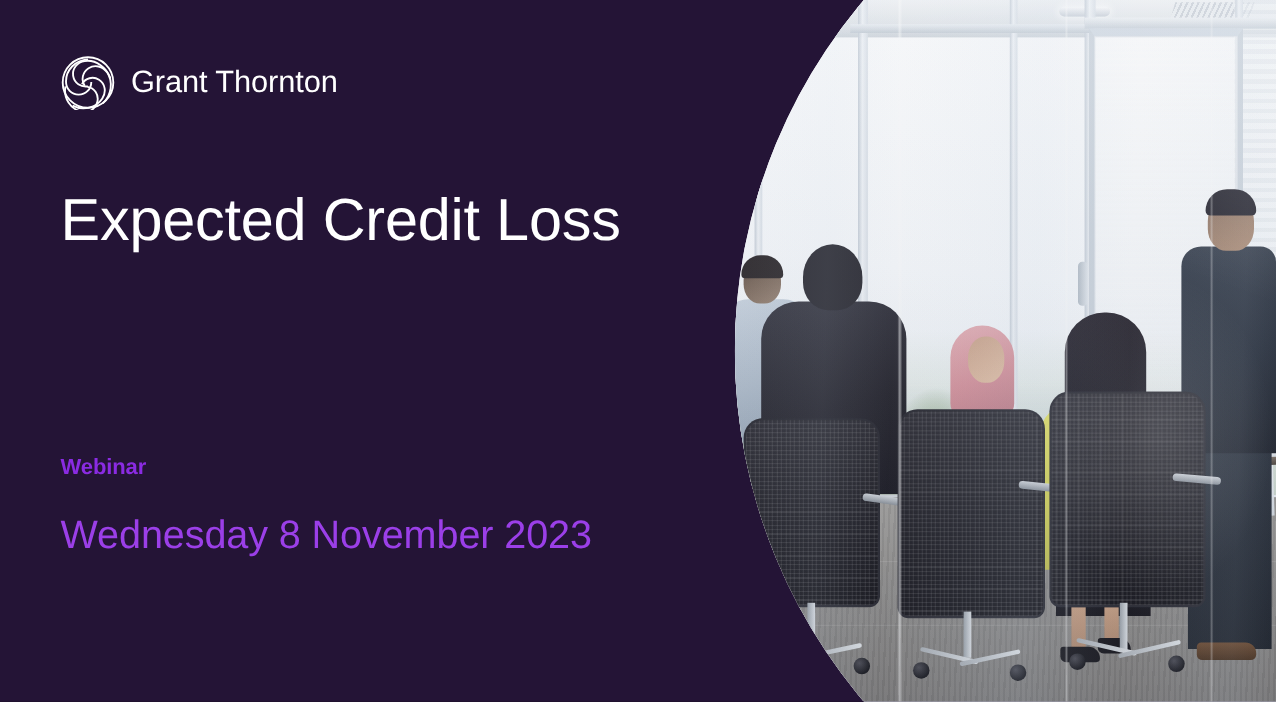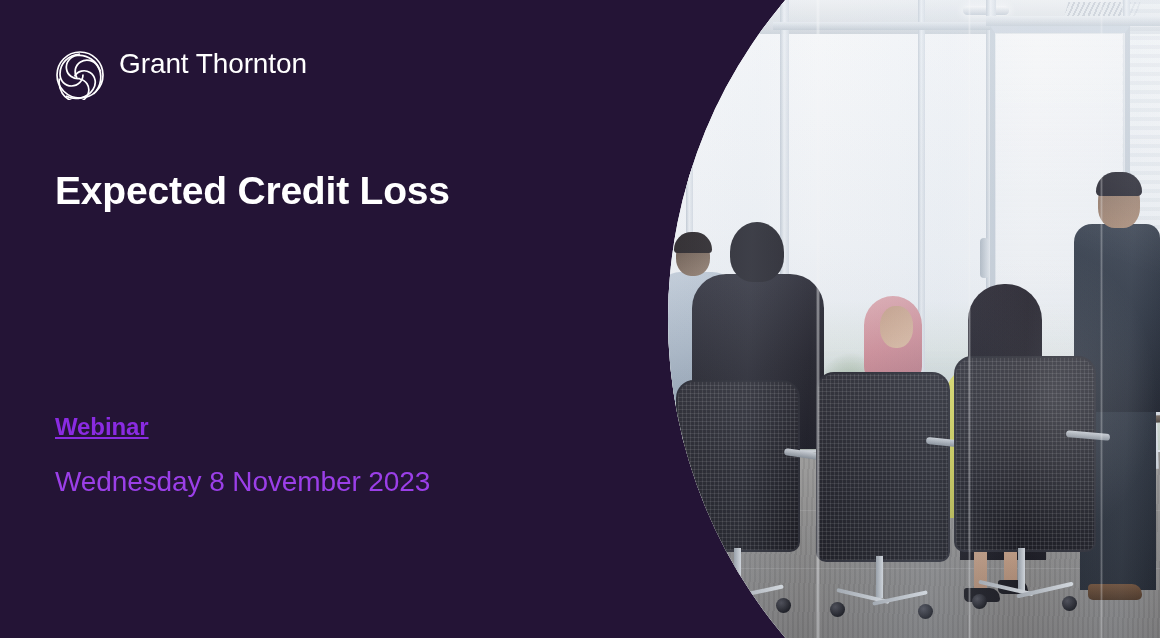--- a/index.html
+++ b/index.html
@@ -390,20 +390,21 @@
     position: absolute;
     left: 0; top: 0;
     width: 700px; height: 100%;
     z-index: 3;
   }
 
   .logo-row {
     position: absolute;
     left: 55px; top: 50px;
     display: flex;
+    align-items: center;
     gap: 14px;
   }
   .logo-mark {
     width: 50px; height: 50px;
     display: block;
     flex: 0 0 auto;
   }
   .logo-text {
     font-size: 28px;
     letter-spacing: -.1px;
@@ -411,44 +412,43 @@
     font-weight: 400;
     white-space: nowrap;
     line-height: 1;
   }
 
   .headline {
     position: absolute;
     left: 55px; top: 166px;
     width: 600px;
     margin: 0;
-    font-size: 39px;
-    font-weight: bold;
+    font-size: 54px;
+    font-weight: normal;
     line-height: 1.28;
     color: #ffffff;
     letter-spacing: -.2px;
   }
   .headline .l2 { display: block; }
 
   .kicker {
     position: absolute;
     left: 55px; top: 415px;
     margin: 0;
-    font-size: 24px;
+    font-size: 20px;
     font-weight: bold;
     color: #8a2be2;
     line-height: 1;
     letter-spacing: -.1px;
-    text-decoration: underline;
   }
   .subdate {
     position: absolute;
     left: 55px; top: 468px;
     margin: 0;
-    font-size: 28px;
+    font-size: 36px;
     font-weight: 400;
     color: #9b3fe8;
     line-height: 1;
     letter-spacing: -.1px;
   }
 </style>
 </head>
 <body>
 
 <div id="slide">

